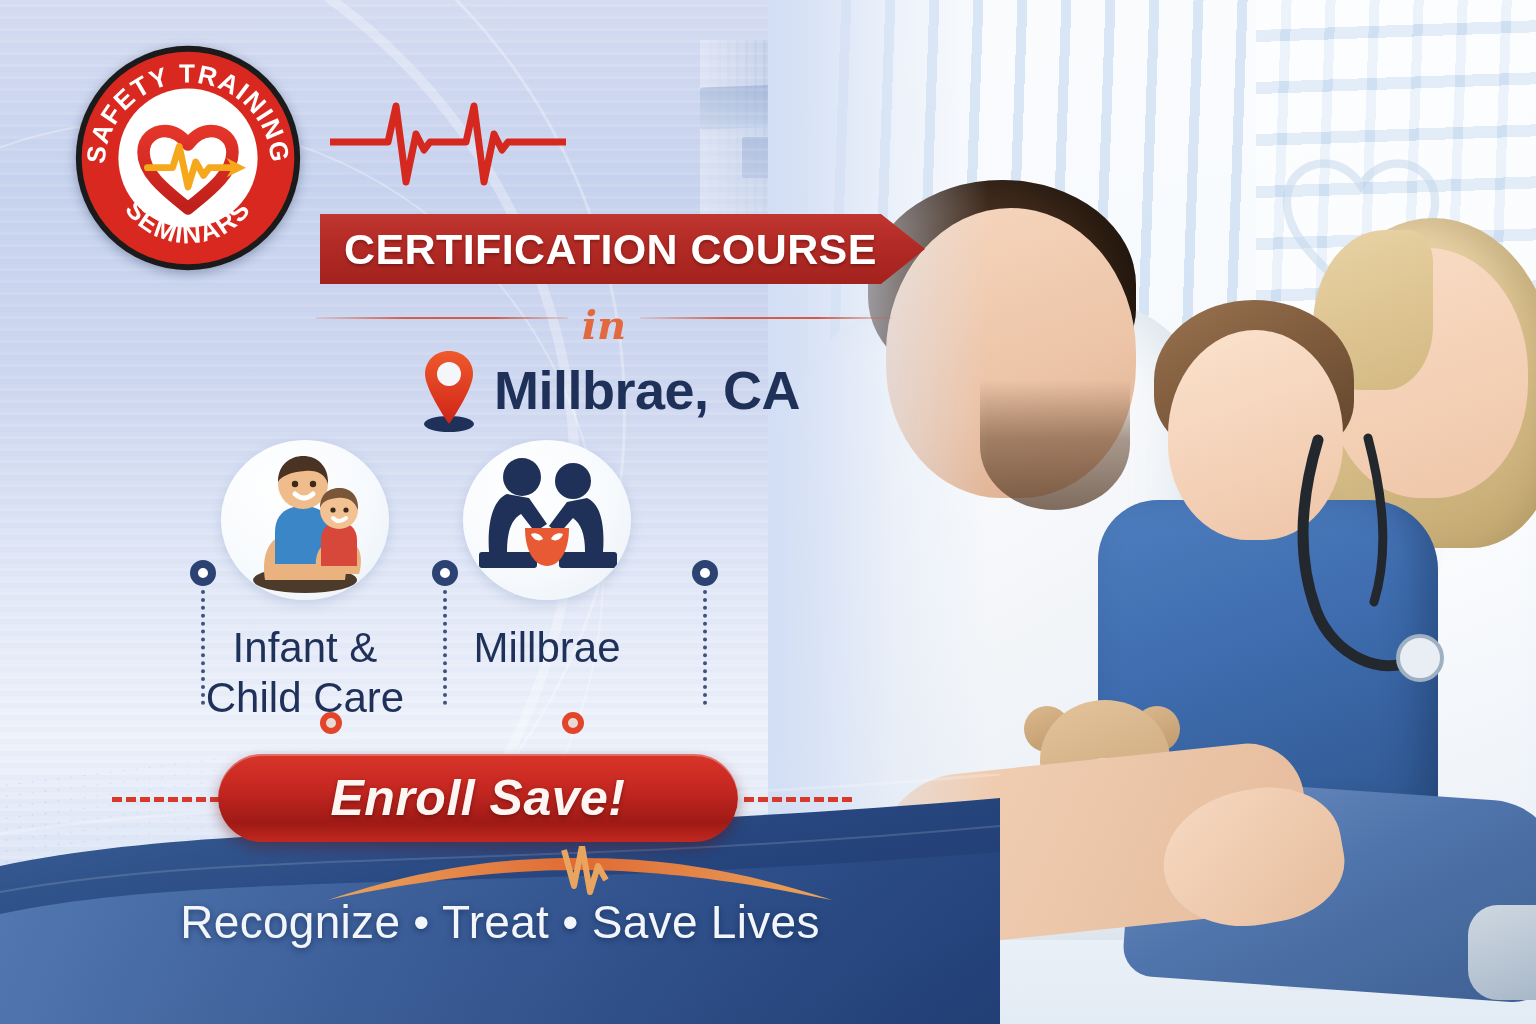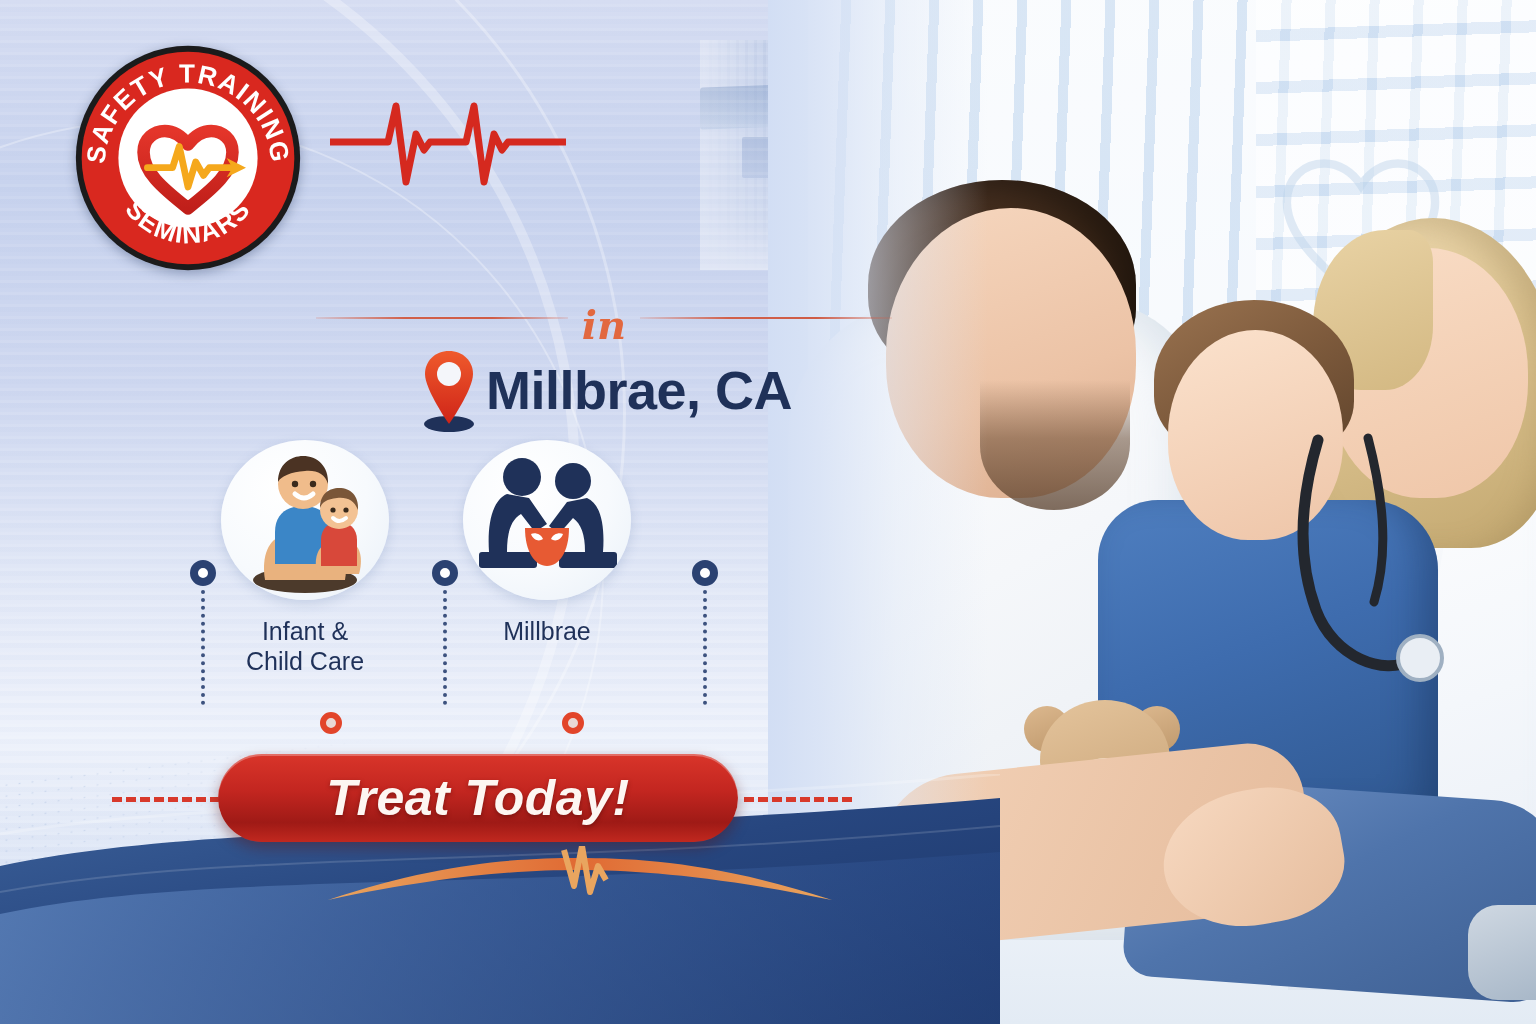--- a/index.html
+++ b/index.html
@@ -147,33 +147,33 @@
   .banner span{color:#fff;font-size:43px;font-weight:bold;letter-spacing:.4px;padding-left:24px;
     text-shadow:0 2px 3px rgba(70,12,10,.45);}
 
   
   .in-row{position:absolute;left:316px;top:290px;width:576px;height:56px;display:flex;align-items:center;gap:14px;}
   .in-rule{flex:1;height:2px;background:linear-gradient(90deg,rgba(214,92,70,.15),#d1604a 35%,#cf5c46 70%,rgba(214,92,70,.15));}
   .in-word{font-family:"DejaVu Serif",serif;font-style:italic;font-size:40px;color:#e2683f;font-weight:bold;
     line-height:1;transform:translateY(-3px);margin-top:20px;}
 
   
-  .city-row{position:absolute;left:420px;top:345px;height:90px;display:flex;align-items:center;gap:8px;}
+  .city-row{position:absolute;left:420px;top:345px;height:90px;display:flex;align-items:center;gap:16px;}
   .pin{width:58px;height:84px;position:relative;flex:0 0 auto;}
   .city-name{font-size:54px;font-weight:bold;color:#1f3159;letter-spacing:-.5px;}
 
   
   .features{position:absolute;left:186px;top:440px;width:540px;height:300px;}
   .feat{position:absolute;top:0;width:214px;text-align:center;}
   .feat-0{left:12px;}
   .feat-1{left:254px;}
   .feat-circle{width:168px;height:160px;margin:0 auto;border-radius:50%;
     background:radial-gradient(circle at 36% 30%,#ffffff 0%,#f7fafd 55%,#e9f0f8 100%);
     box-shadow:0 4px 12px rgba(90,120,170,.22);position:relative;overflow:hidden;}
-  .feat-label{margin-top:16px;font-size:25px;line-height:1.2;color:#1f3159;font-weight:normal;}
+  .feat-label{margin-top:23px;font-size:42px;line-height:1.2;color:#1f3159;font-weight:normal;}
 
   .node{position:absolute;width:26px;height:26px;border-radius:50%;background:#fff;
     border:8px solid #2b4272;box-sizing:border-box;top:560px;}
   .node-dot-red{position:absolute;width:22px;height:22px;border-radius:50%;
     background:#e9d9d5;border:6px solid #e2452a;box-sizing:border-box;top:712px;}
   .dotline{position:absolute;width:0;border-left:4px dotted #2b4272;top:590px;height:115px;opacity:.9;}
 
   
   .cta-dash-l,.cta-dash-r{position:absolute;top:797px;height:0;border-top:5px dashed #d8392b;}
   .cta-dash-l{left:112px;width:108px;}
@@ -307,20 +307,23 @@
 
   <div class="pals-row">
     <svg class="ekg-l" width="118" height="104" viewBox="0 0 118 104">
       <path d="M0 52 L58 52 L66 16 L76 92 L86 44 L94 60 L100 52 L118 52" fill="none" stroke="#d5291f" stroke-width="7" stroke-linejoin="round" stroke-linecap="round"></path>
     </svg>
     <svg class="ekg-r" width="118" height="104" viewBox="0 0 118 104">
       <path d="M0 52 L18 52 L26 16 L36 92 L46 44 L54 60 L60 52 L118 52" fill="none" stroke="#d5291f" stroke-width="7" stroke-linejoin="round" stroke-linecap="round"></path>
     </svg>
   </div>
 
+  <div class="banner">
+    <span>CERTIFICATION COURSE</span>
+  </div>
 
   <div class="in-row">
     <div class="in-rule"></div>
     <div class="in-word">in</div>
     <div class="in-rule"></div>
   </div>
 
   <div class="city-row">
     <div class="pin">
       <svg viewBox="0 0 58 84">
@@ -391,30 +394,31 @@
   <div class="node" style="left:692px"></div>
   <div class="dotline" style="left:201px"></div>
   <div class="dotline" style="left:443px"></div>
   <div class="dotline" style="left:703px"></div>
   <div class="node-dot-red" style="left:320px"></div>
   <div class="node-dot-red" style="left:562px"></div>
 
   <div class="cta-dash-l"></div>
   <div class="cta-dash-r"></div>
   <div class="cta">
-    <span>Treat Today!</span>
+    <span>Enroll Save!</span>
   </div>
 
   <div class="swoosh">
     <svg viewBox="0 0 520 70">
       <defs>
         <linearGradient id="gsw" x1="0" y1="0" x2="1" y2="0">
           <stop offset="0%" stop-color="#e9a55f"></stop>
           <stop offset="50%" stop-color="#e06a33"></stop>
           <stop offset="100%" stop-color="#e9a55f"></stop>
         </linearGradient>
       </defs>
       <path d="M8 54 C120 16 200 12 258 12 C316 12 396 16 512 54 C396 30 316 24 258 24 C200 24 120 30 8 54 Z" fill="url(#gsw)"></path>
       <path d="M244 4 L254 40 L262 0 L270 46 L278 20 L286 34" fill="none" stroke="#e9a55f" stroke-width="6" stroke-linejoin="round"></path>
     </svg>
   </div>
+  <div class="tagline">Recognize • Treat • Save Lives</div>
 
 </div>
 
 </body></html>

